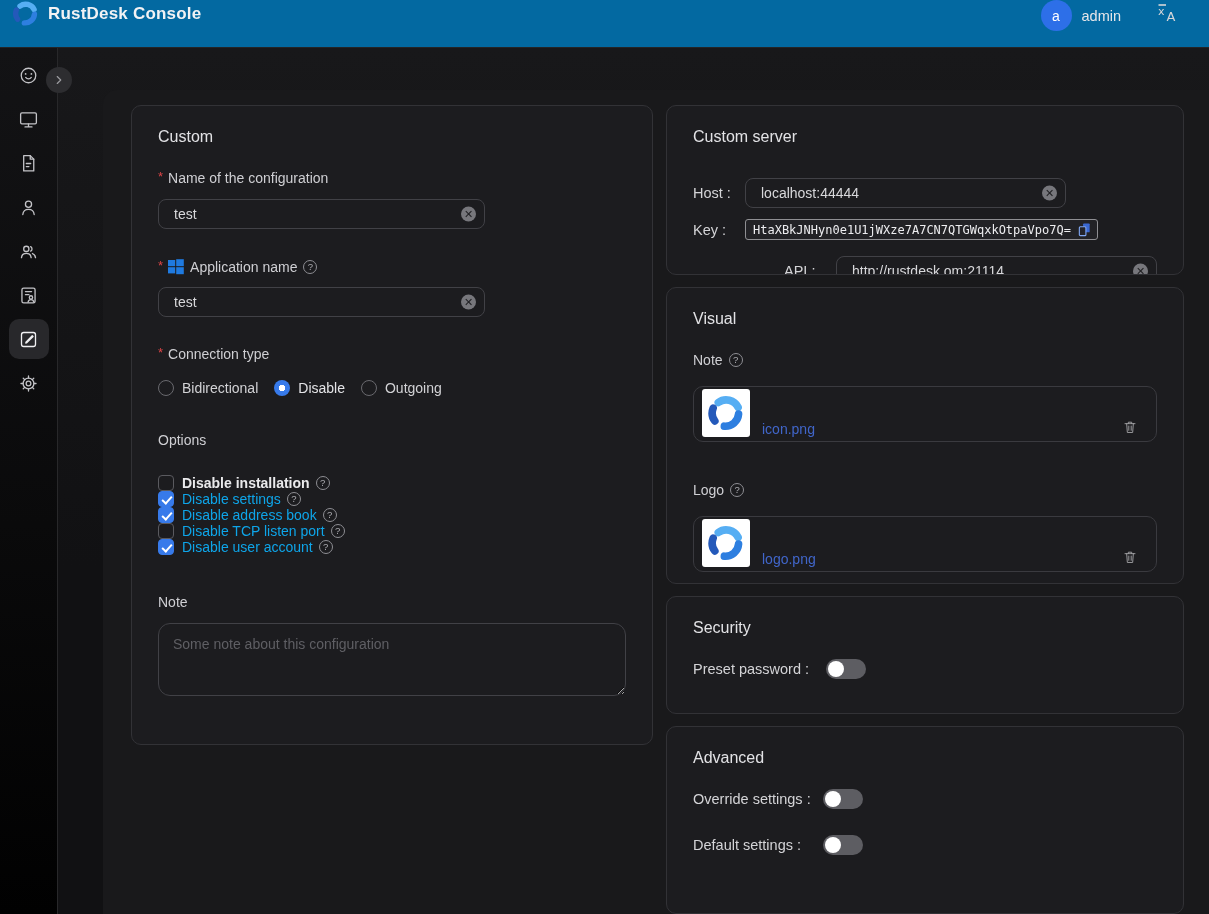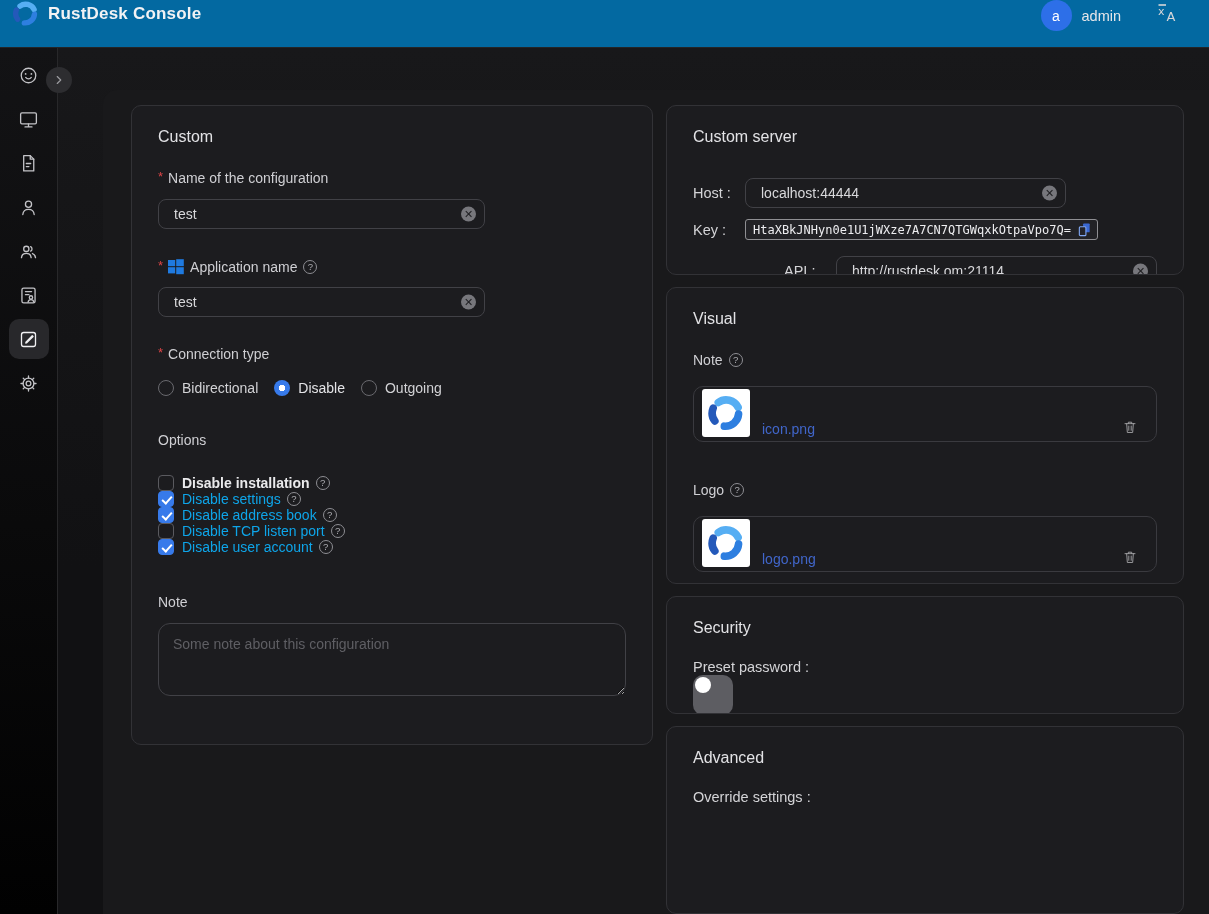--- a/index.html
+++ b/index.html
@@ -113,21 +113,21 @@
   .thumb .rd-logo { width:38px; height:38px; }
   .file-link { font-size:14px; color:#4166ca; cursor:pointer; flex:1; }
   .trash-btn { background:none; border:none; cursor:pointer; width:20px; height:20px;
     display:flex; align-items:center; justify-content:center; }
   .trash-btn svg { width:16px; height:16px; stroke:#a2a2a6; fill:none; stroke-width:1.4;
     stroke-linecap:round; stroke-linejoin:round; }
   .section-label { margin-top:24px; }
   .section-label.second { margin-top:40px; }
 
   
-  .toggle-row { display:flex; margin-top:22px;flex-direction:column; }
+  .toggle-row { display:flex; align-items:center; margin-top:22px; }
   .toggle-row .t-label { font-size:14.5px; color:#d4d4d7; }
   .toggle { width:40px; height:20px; border-radius:10px; background:#5d5d62; position:relative;
     cursor:pointer; flex:0 0 40px; }
   .toggle .knob { position:absolute; left:2px; top:2px; width:16px; height:16px;
     border-radius:50%; background:#fff; }
   .sec-row .t-label { margin-right:17px; }
   .adv-row .t-label { width:130px; flex:0 0 130px; }
   .adv-row2 { margin-top:26px; }
 
   .mt13{margin-top:13px;} .mt12{margin-top:12px;} .mt18{margin-top:18px;}

